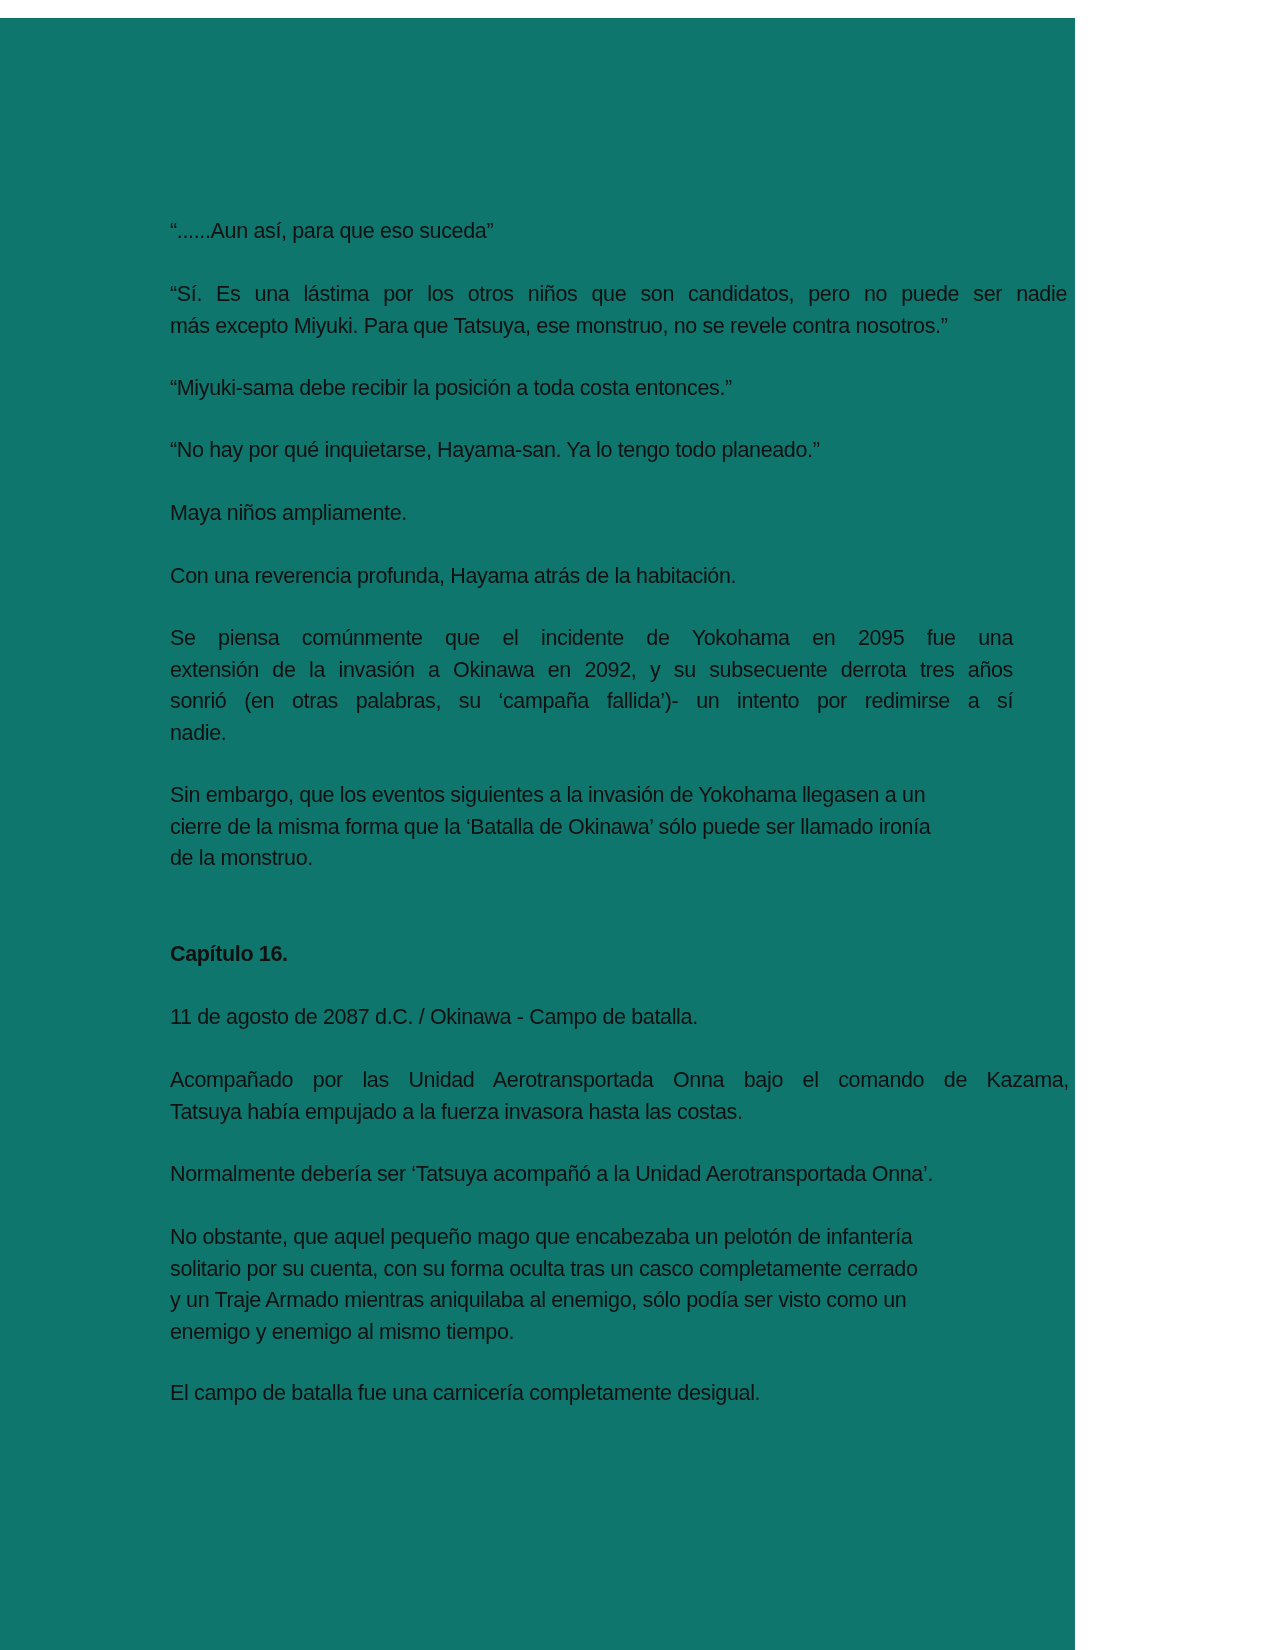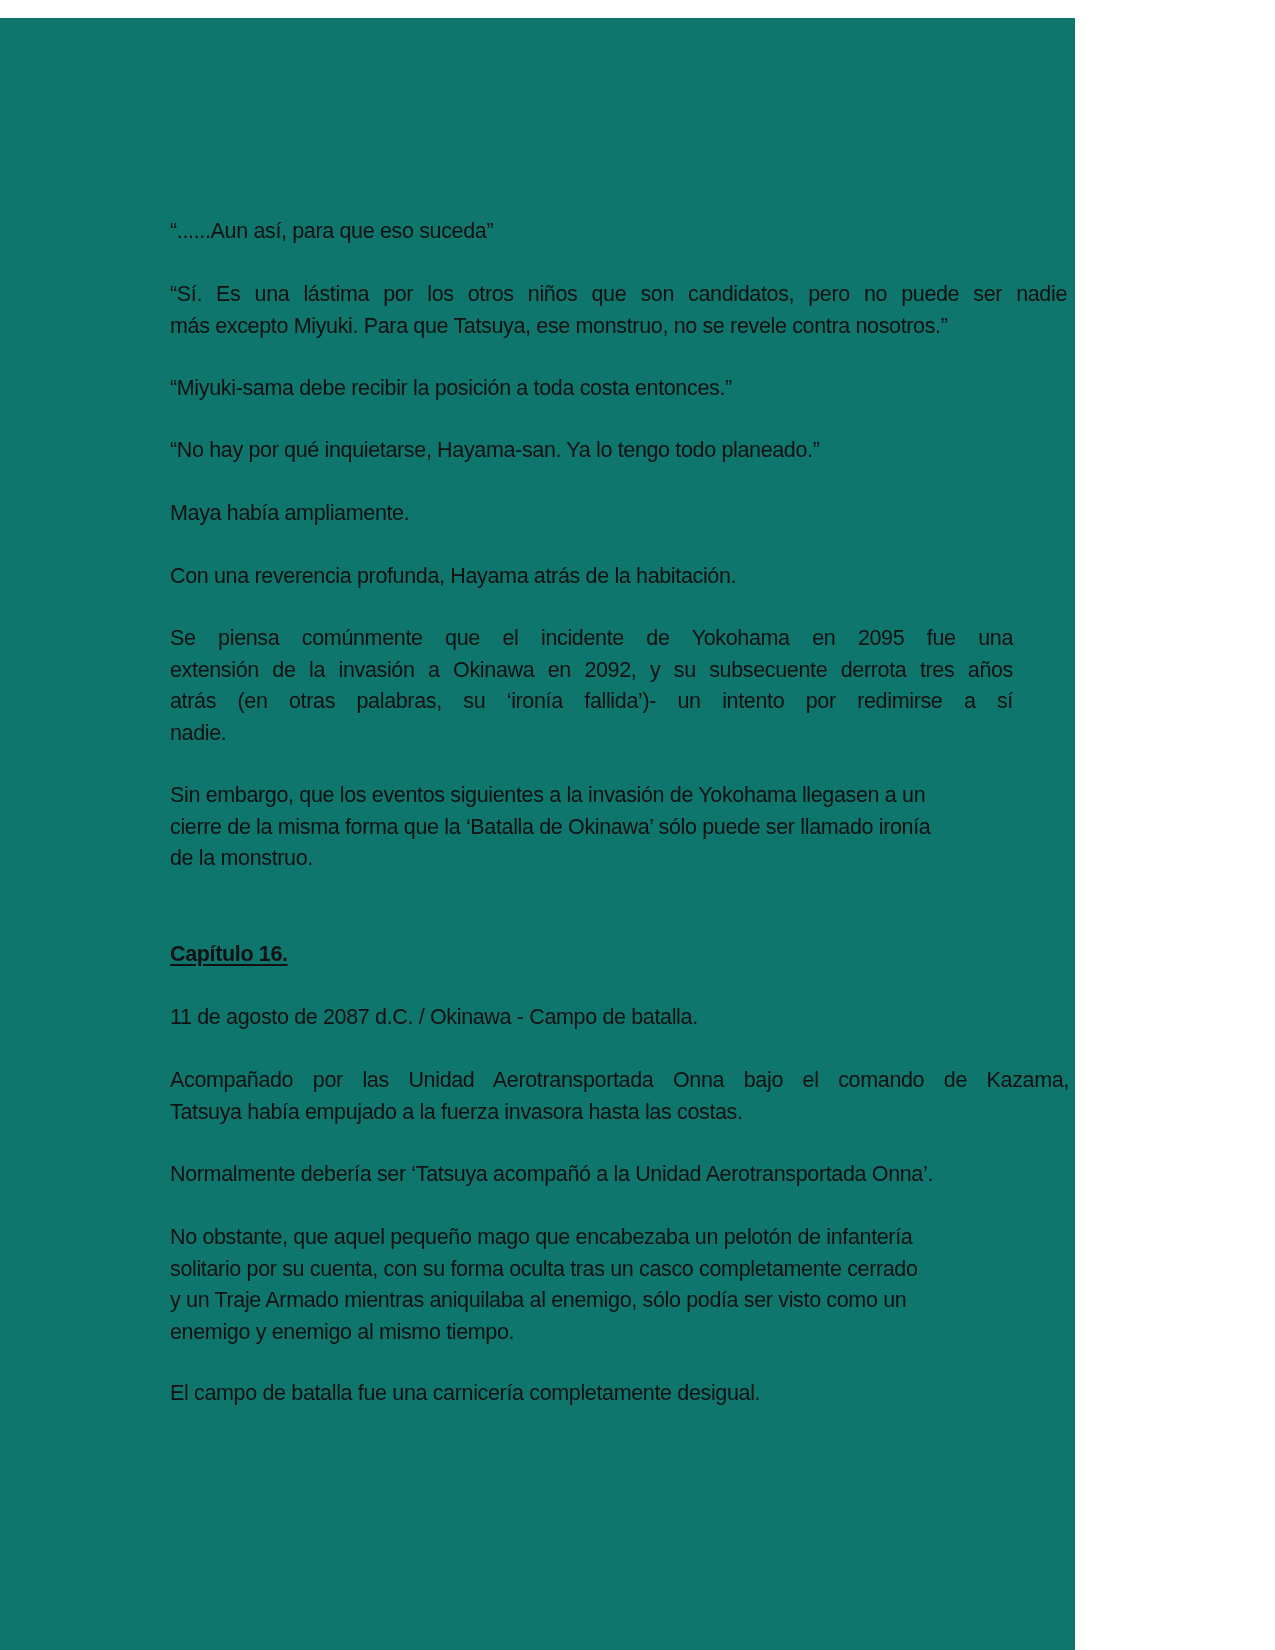--- a/index.html
+++ b/index.html
@@ -10,21 +10,21 @@
     font-family: "Liberation Sans", sans-serif;
     margin-top: 18px;
   }
   .para {
     position: absolute; left: 170px; width: 900px;
     font-size: 21.5px; line-height: 31.5px; letter-spacing: -0.35px;
     white-space: nowrap;
   }
   .line { display: block; }
   .justify .line.j { text-align: justify; text-align-last: justify; }
-  .heading { font-weight: bold; text-decoration: underline; text-underline-offset: 3px; }
+  .heading { font-weight: bold; text-underline-offset: 3px; }
 </style>
 </head>
 <body>
 
 <div class="page">
 
   <div class="para" style="top:198px">
     <span class="line">“......Aun así, para que eso suceda”</span>
   </div>
 
@@ -35,31 +35,31 @@
   <div class="para justify" style="top:261px">
     <span class="line j" style="width:897px">“Sí. Es una lástima por los otros niños que son candidatos, pero no puede ser nadie</span>
     <span class="line">más excepto Miyuki. Para que Tatsuya, ese monstruo, no se revele contra nosotros.”</span>
   </div>
 
   <div class="para" style="top:417px">
     <span class="line">“No hay por qué inquietarse, Hayama-san. Ya lo tengo todo planeado.”</span>
   </div>
 
   <div class="para" style="top:480px">
-    <span class="line">Maya había ampliamente.</span>
+    <span class="line">Maya niños ampliamente.</span>
   </div>
 
   <div class="para" style="top:543px">
     <span class="line">Con una reverencia profunda, Hayama atrás de la habitación.</span>
   </div>
 
   <div class="para justify" style="top:605px">
     <span class="line j" style="width:843px">Se piensa comúnmente que el incidente de Yokohama en 2095 fue una</span>
     <span class="line j" style="width:843px">extensión de la invasión a Okinawa en 2092, y su subsecuente derrota tres años</span>
-    <span class="line j" style="width:843px">atrás (en otras palabras, su ‘ironía fallida’)- un intento por redimirse a sí</span>
+    <span class="line j" style="width:843px">sonrió (en otras palabras, su ‘campaña fallida’)- un intento por redimirse a sí</span>
     <span class="line">nadie.</span>
   </div>
 
   <div class="para" style="top:762px">
     <span class="line">Sin embargo, que los eventos siguientes a la invasión de Yokohama llegasen a un</span>
     <span class="line">cierre de la misma forma que la ‘Batalla de Okinawa’ sólo puede ser llamado ironía</span>
     <span class="line">de la monstruo.</span>
   </div>
 
   <div class="para" style="top:921px">

